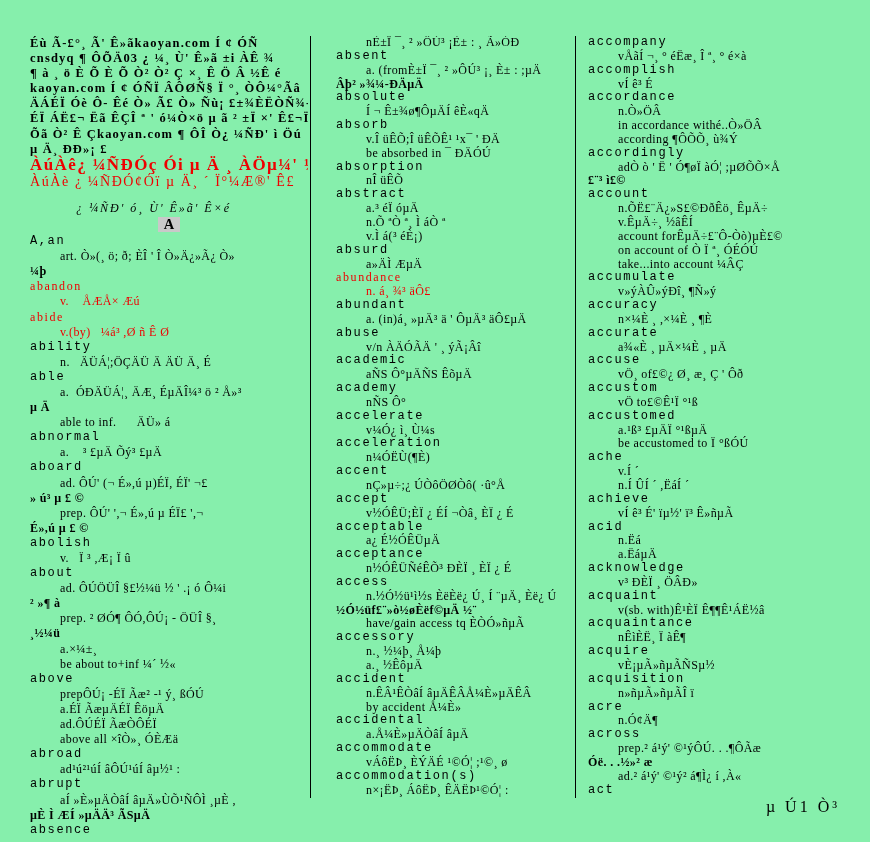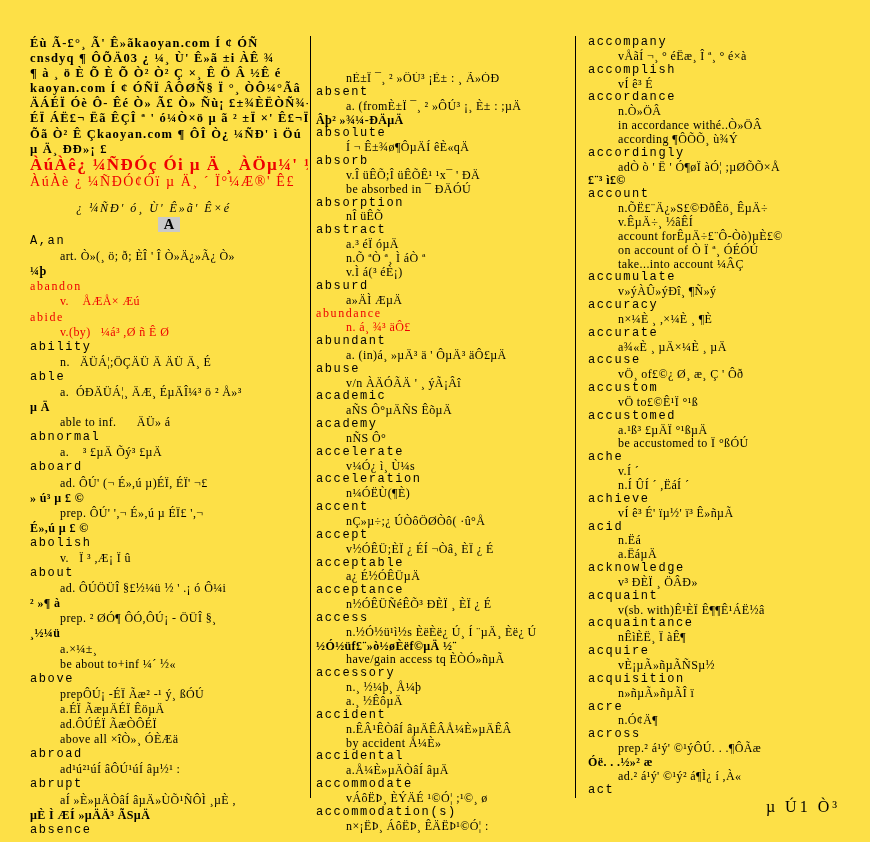--- a/index.html
+++ b/index.html
@@ -1,29 +1,29 @@
 <!DOCTYPE html>
 <html style="--red: #ee0000; --letterbg: #c9c9c9;"><head>
 <meta charset="utf-8">
 <style>
   html,body{margin:0;padding:0;background:#ffffff;}
   #page{
     position:relative;
     width:870px;height:842px;
-    background:#fde047;
+    background:#86efac;
     font-family:"Liberation Serif","DejaVu Serif",serif;
     color:#000;
     overflow:hidden;
   }
   .vline{position:absolute;top:36px;width:1px;height:762px;background:#000;}
   #vline1{left:310px;}
   #vline2{left:575px;}
   .col{position:absolute;top:36px;white-space:pre;overflow:hidden;font-size:12px;}
   #col1{left:30px;width:278px;line-height:15.1px;height:800px;}
-  #col2{left:316px;width:250px;line-height:13.85px;height:770px;margin-top:36px;}
+  #col2{left:336px;width:250px;line-height:13.85px;height:770px;}
   #col3{left:588px;width:272px;line-height:13.85px;height:770px;}
   .ln{min-height:1em;}
   .h{font-weight:bold;letter-spacing:1.2px;font-size:12.5px;}
   .hr{font-weight:bold;color:var(--red,#ee0000);letter-spacing:1.4px;font-size:17px;}
   .r2{color:var(--red,#ee0000);letter-spacing:1.6px;font-size:14px;}
   .c{padding-left:46px;letter-spacing:2px;font-style:italic;}
   .w{letter-spacing:1.6px;font-family:Liberation Mono, monospace;}
   .rw{letter-spacing:1.6px;color:var(--red,#ee0000);}
   .d{padding-left:30px;letter-spacing:0.4px;}
   .rd{padding-left:30px;letter-spacing:0.4px;color:var(--red,#ee0000);}

